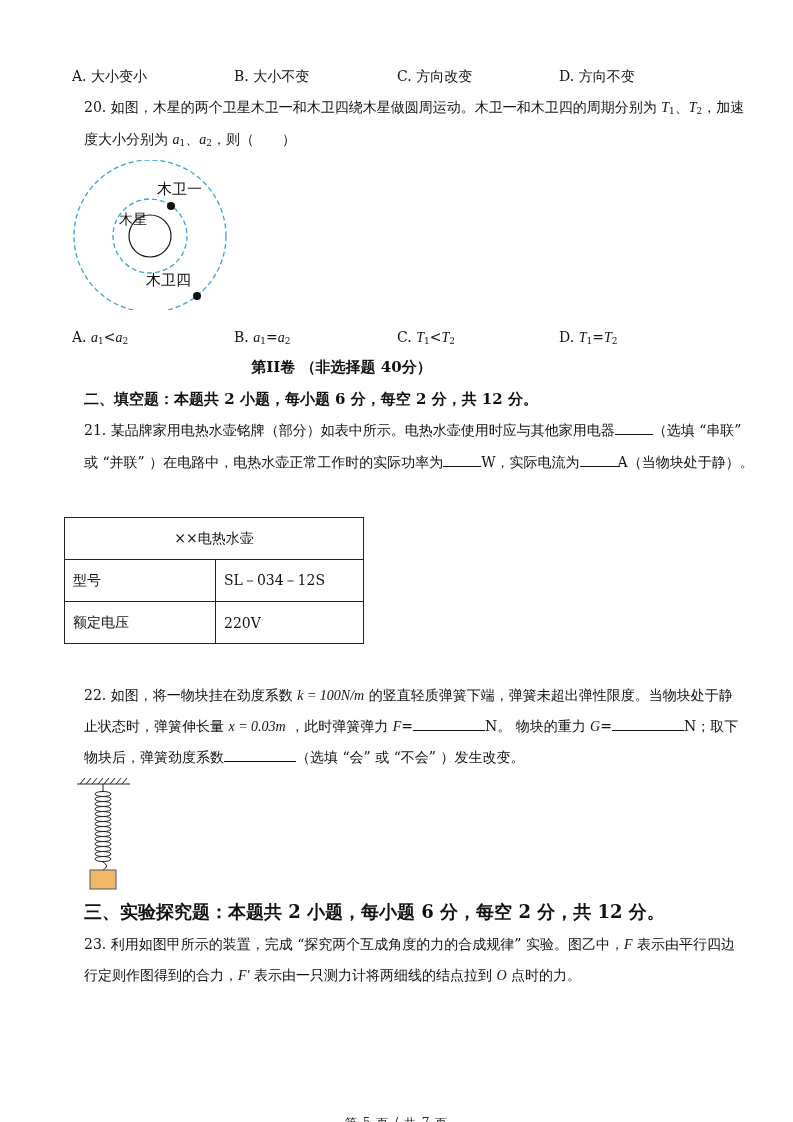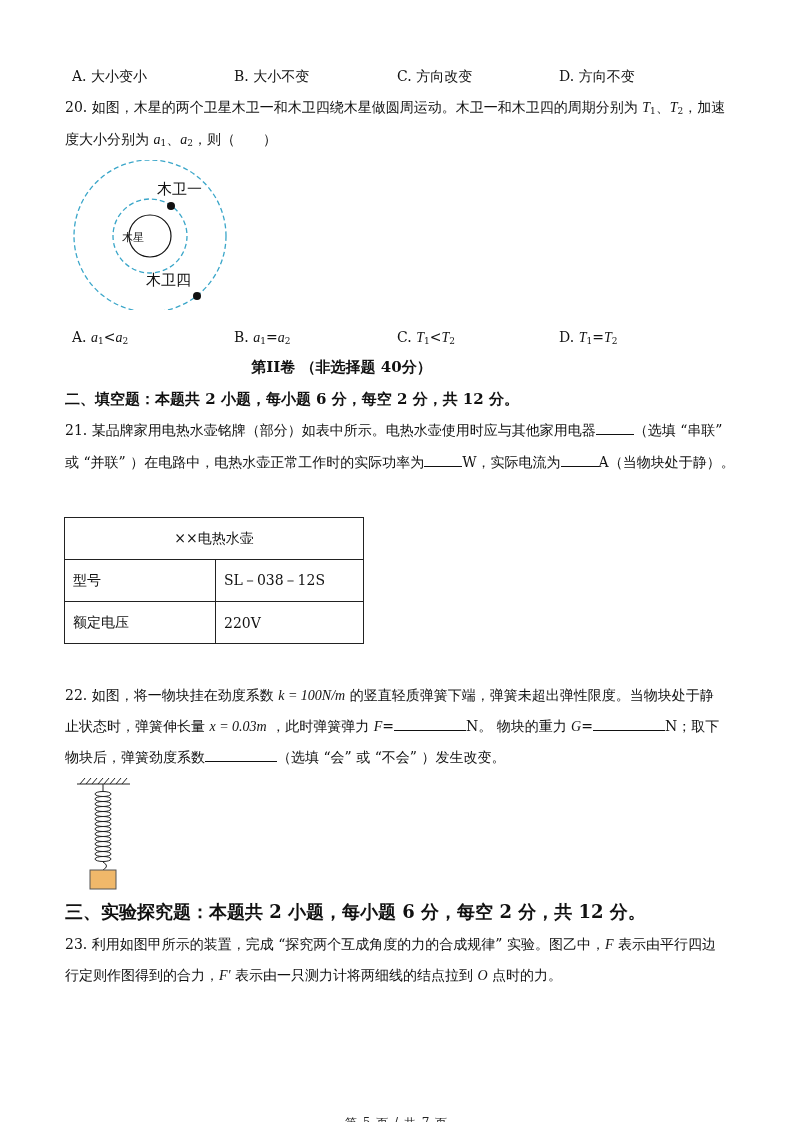--- a/index.html
+++ b/index.html
@@ -2,21 +2,21 @@
 <html><head>
 <meta charset="utf-8">
 <style>
   html, body { margin: 0; padding: 0; background: #ffffff; }
   body {
     width: 793px; height: 1122px; position: relative; overflow: hidden;
     font-family: "DejaVu Serif", "Liberation Serif", serif;
     color: #111; font-size: 14px;
   }
   .abs { position: absolute; }
-  .line { position: absolute; left: 65px; white-space: nowrap; font-size: 14px; line-height: 20px; }
+  .line { position: absolute; left: 84px; white-space: nowrap; font-size: 14px; line-height: 20px; }
   .opt { position: absolute; white-space: nowrap; font-size: 14px; line-height: 20px; }
   .bold { font-weight: bold; }
   .it { font-style: italic; font-family: "Liberation Serif", serif; }
   sub { font-size: 9px; vertical-align: -2px; }
   .blank { display: inline-block; border-bottom: 1px solid #111; height: 14px; vertical-align: baseline; }
   table.nameplate {
     position: absolute; left: 64px; top: 477px; width: 300px;
     border-collapse: collapse; font-size: 14px; margin-top: 40px;
   }
   table.nameplate td { border: 1px solid #222; height: 41px; padding: 0 8px; }
@@ -36,21 +36,21 @@
 <div class="line" style="top:97px;"><span>20. 如图，木星的两个卫星木卫一和木卫四绕木星做圆周运动。木卫一和木卫四的周期分别为</span> <span class="it">T</span><sub>1</sub><span>、</span><span class="it">T</span><sub>2</sub><span>，加速</span></div>
 <div class="line" style="top:129px;"><span>度大小分别为</span> <span class="it">a</span><sub>1</sub><span>、</span><span class="it">a</span><sub>2</sub><span>，则（　　）</span></div>
 
 <svg class="abs" style="left:60px; top:160px;" width="200" height="150">
   <circle cx="90" cy="76" r="76" fill="none" stroke="#3aa6c9" stroke-width="1.3" stroke-dasharray="5,3"></circle>
   <circle cx="90" cy="76" r="37" fill="none" stroke="#3aa6c9" stroke-width="1.3" stroke-dasharray="5,3"></circle>
   <circle cx="90" cy="76" r="21" fill="none" stroke="#111" stroke-width="1.2"></circle>
   <circle cx="111" cy="46" r="4" fill="#111"></circle>
   <circle cx="137" cy="136" r="4" fill="#111"></circle>
 </svg>
-<div class="abs" style="left:133px; top:230px; font-size:11px; transform:translateX(-50%);font-family:Liberation Mono, monospace;">木星</div>
+<div class="abs" style="left:133px; top:211px; font-size:14px; transform:translateX(-50%);font-family:Liberation Mono, monospace;">木星</div>
 <div class="abs" style="left:157px; top:180px; font-size:15px;">木卫一</div>
 <div class="abs" style="left:146px; top:271px; font-size:15px;">木卫四</div>
 
 <div class="opt" style="left:72px; top:327px;"><span>A.</span> <span class="it">a</span><sub>1</sub><span>&lt;</span><span class="it">a</span><sub>2</sub></div>
 <div class="opt" style="left:234px; top:327px;"><span>B.</span> <span class="it">a</span><sub>1</sub><span>=</span><span class="it">a</span><sub>2</sub></div>
 <div class="opt" style="left:397px; top:327px;"><span>C.</span> <span class="it">T</span><sub>1</sub><span>&lt;</span><span class="it">T</span><sub>2</sub></div>
 <div class="opt" style="left:559px; top:327px;"><span>D.</span> <span class="it">T</span><sub>1</sub><span>=</span><span class="it">T</span><sub>2</sub></div>
 
 <div class="title2">第II卷 （非选择题 40分）</div>
 
@@ -59,21 +59,21 @@
 <div class="line" style="top:420px;"><span>21. 某品牌家用电热水壶铭牌（部分）如表中所示。电热水壶使用时应与其他家用电器</span><span class="blank" style="width:38px;"></span><span>（选填 “串联”</span></div>
 <div class="line" style="top:452px;"><span>或 “并联” ）在电路中，电热水壶正常工作时的实际功率为</span><span class="blank" style="width:38px;"></span><span>W，实际电流为</span><span class="blank" style="width:38px;"></span><span>A（当物块处于静）。</span></div>
 
 <table class="nameplate">
   <tbody>
       <tr>
         <td class="head" colspan="2">××电热水壶</td>
       </tr>
   <tr>
         <td class="c1">型号</td>
-        <td>SL－038－12S</td>
+        <td>SL－034－12S</td>
       </tr>
   <tr>
         <td class="c1">额定电压</td>
         <td>220V</td>
       </tr>
 </tbody>
   </table>
 
 <div class="line" style="top:685px;"><span>22. 如图，将一物块挂在劲度系数</span> <span class="it">k = 100N/m</span> <span>的竖直轻质弹簧下端，弹簧未超出弹性限度。当物块处于静</span></div>
 <div class="line" style="top:716px;"><span>止状态时，弹簧伸长量</span> <span class="it">x = 0.03m</span> <span>，此时弹簧弹力</span> <span class="it">F</span><span>=</span><span class="blank" style="width:72px;"></span><span>N。 物块的重力</span> <span class="it">G</span><span>=</span><span class="blank" style="width:72px;"></span><span>N；取下</span></div>

